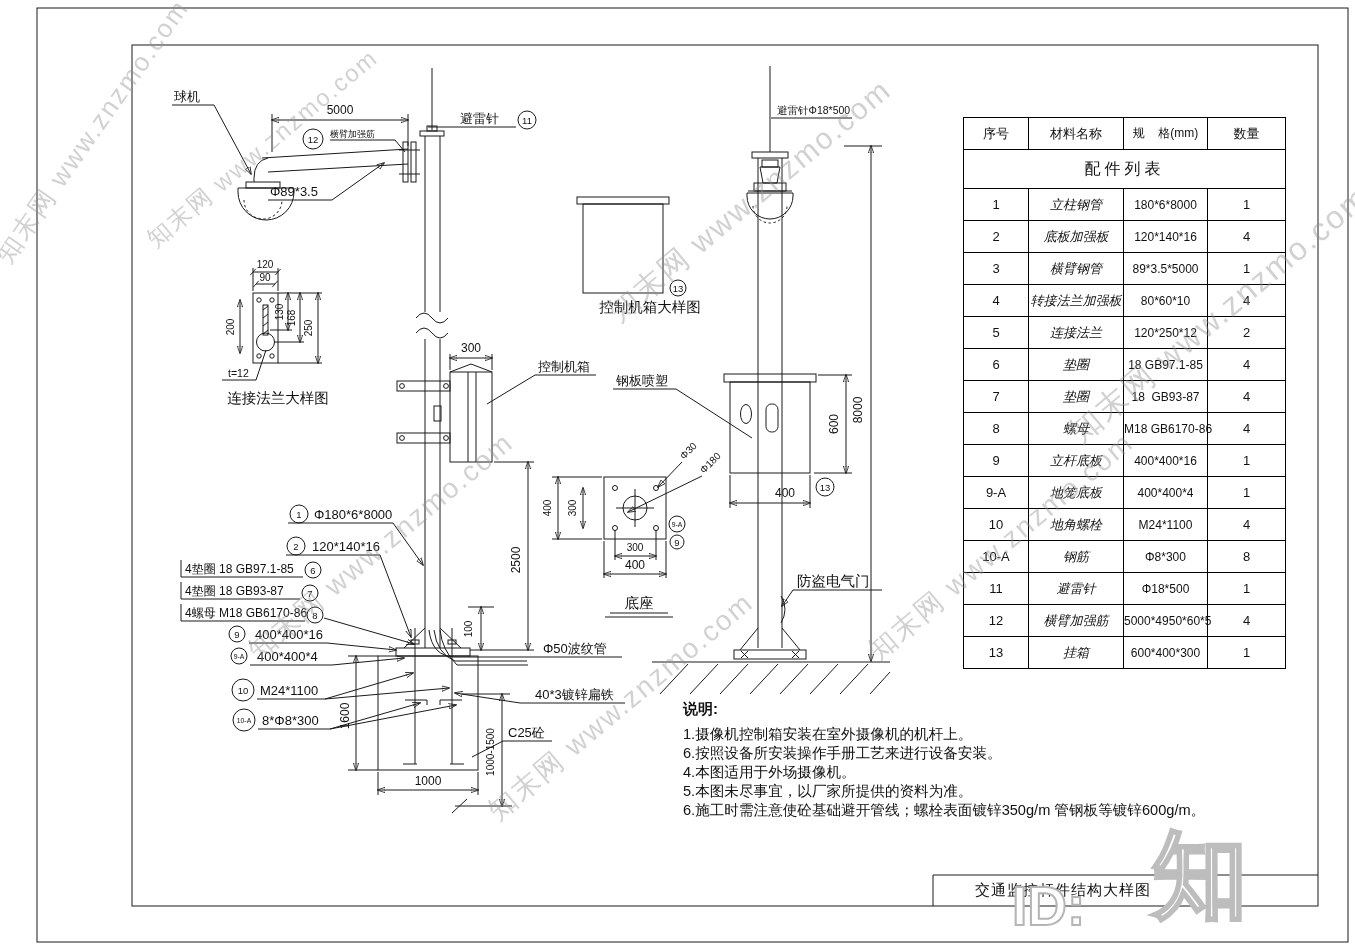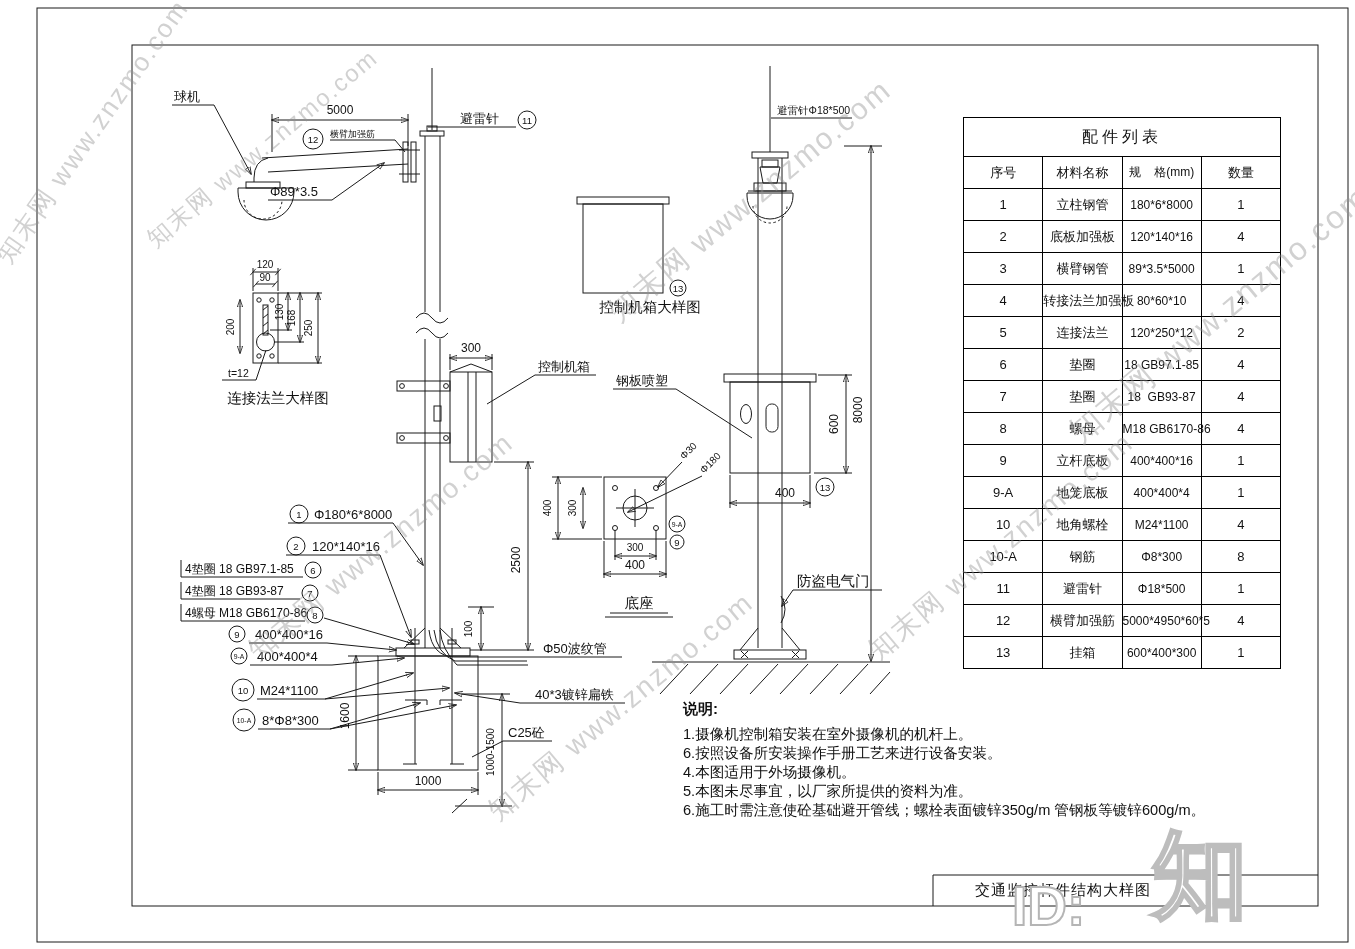--- a/index.html
+++ b/index.html
@@ -19,21 +19,21 @@
   .cns{font-size:6.8px;text-anchor:middle;}
   .mid{text-anchor:middle;}
   .wfill{fill:#fff;}
   
   .parts-table{position:absolute;left:963px;top:117px;width:318px;border-collapse:collapse;
     table-layout:fixed;background:transparent;}
   .parts-table td{border:1.4px solid #000;text-align:center;vertical-align:middle;
     font-size:13px;height:31px;padding:0;}
   .parts-table td.title{height:38px;font-size:16px;letter-spacing:4px;}
   .parts-table td.spec{white-space:pre;font-size:12px;}
-  .parts-table td.name{white-space:nowrap;}
+  .parts-table td.name{white-space:nowrap;font-style:italic;}
   
   .notes{position:absolute;left:683px;top:700px;width:565px;}
   .notes .hd{font-weight:bold;font-size:15px;margin-bottom:6px;}
   .notes .it{font-size:14.6px;line-height:19px;white-space:nowrap;}
   
   .dwg-title{position:absolute;left:975px;top:881px;font-size:15px;letter-spacing:1px;}
   
   .wm{position:absolute;white-space:nowrap;color:rgba(145,145,145,0.42);
       letter-spacing:2px;pointer-events:none;}
   .wm-brand{position:absolute;left:1152px;top:812px;font-size:96px;font-weight:600;
@@ -389,28 +389,28 @@
     <line x1="780" y1="694" x2="808" y2="664"></line>
         <line x1="810" y1="694" x2="838" y2="664"></line>
     <line x1="840" y1="694" x2="868" y2="664"></line>
         <line x1="870" y1="694" x2="890" y2="672"></line>
   </g>
 </svg>
 
 <table class="parts-table">
   <tbody>
   <tr>
-          <td class="title" colspan="4">配件列表</td>
-        </tr>
-  <tr>
     <td style="width:64px">序号</td>
     <td style="width:94px">材料名称</td>
     <td style="width:83px" class="spec">规    格(mm)</td>
     <td style="width:77px">数量</td>
   </tr>
+  <tr>
+          <td class="title" colspan="4">配件列表</td>
+        </tr>
   <tr>
           <td>1</td>
           <td class="name">立柱钢管</td>
           <td class="spec">180*6*8000</td>
           <td>1</td>
         </tr>
   <tr>
           <td>2</td>
           <td class="name">底板加强板</td>
           <td class="spec">120*140*16</td>

